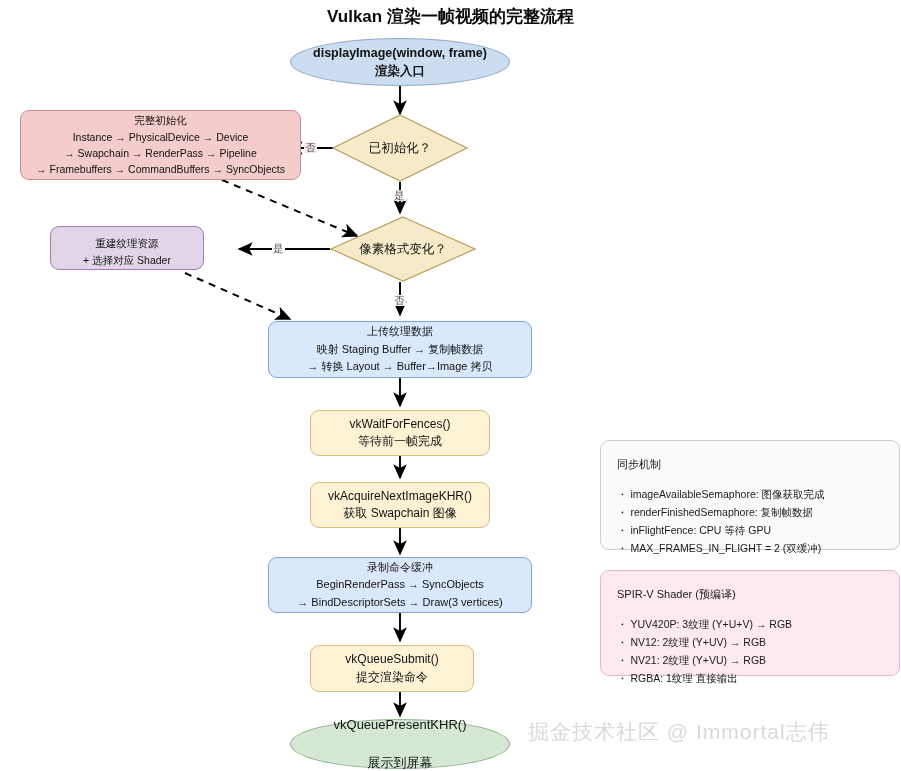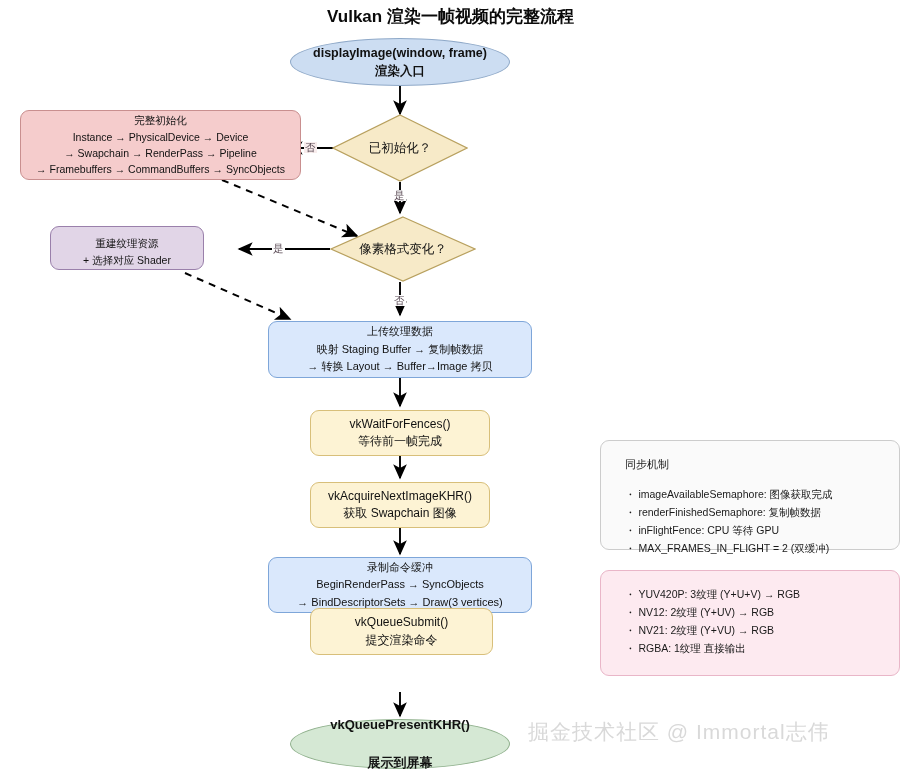--- a/index.html
+++ b/index.html
@@ -47,21 +47,21 @@
   .ellipse-start {
     background: #ccddf2;
     border: 1px solid #8fa9c8;
     font-size: 12.5px;
     font-weight: bold;
   }
   .ellipse-end {
     background: #d5e8d4;
     border: 1px solid #8fb08c;
     font-size: 13px;
-    font-weight: bold;
+    font-weight: normal;
     gap: 19px;
   }
 
   
   .rect {
     border-radius: 9px;
     font-size: 12px;
   }
   .rect-blue {
     background: #dae8fc;
@@ -106,21 +106,21 @@
     padding: 0 1px;
     line-height: 1;
     white-space: nowrap;
   }
 
   
   .note {
     position: absolute;
     box-sizing: border-box;
     border-radius: 9px;
-    padding: 14px 24px;
+    padding: 14px 16px;
     font-size: 10.5px;
     line-height: 1.72;
     color: #1a1a1a;
     text-align: left;
   }
   .note-grey {
     background: #fafafa;
     border: 1px solid #cccccc;
   }
   .note-pink {
@@ -258,21 +258,21 @@
     <span class="ln">vkAcquireNextImageKHR()</span>
     <span class="ln">获取 Swapchain 图像</span>
   </div>
 
   <div class="node rect rect-blue" style="left:268px; top:557px; width:264px; height:56px; font-size:11px; line-height:1.6;">
     <span class="ln">录制命令缓冲</span>
     <span class="ln">BeginRenderPass → SyncObjects</span>
     <span class="ln">→ BindDescriptorSets → Draw(3 vertices)</span>
   </div>
 
-  <div class="node rect rect-yellow" style="left:310px; top:608px; width:183px; height:47px;">
+  <div class="node rect rect-yellow" style="left:310px; top:645px; width:164px; height:47px;">
     <span class="ln">vkQueueSubmit()</span>
     <span class="ln">提交渲染命令</span>
   </div>
 
   <div class="node ellipse ellipse-end" style="left:290px; top:719px; width:220px; height:50px;">
     <span class="ln">vkQueuePresentKHR()</span>
     <span class="ln">展示到屏幕</span>
   </div>
 
   <div class="edge-label" style="left:304px; top:142px; background:#f8ecec;">否</div>
@@ -282,20 +282,21 @@
 
   <div class="note note-grey" style="left:600px; top:440px; width:300px; height:110px;">
     <span class="note-title">同步机制</span>
     <span class="note-item">・ imageAvailableSemaphore: 图像获取完成</span>
     <span class="note-item">・ renderFinishedSemaphore: 复制帧数据</span>
     <span class="note-item">・ inFlightFence: CPU 等待 GPU</span>
     <span class="note-item">・ MAX_FRAMES_IN_FLIGHT = 2 (双缓冲)</span>
   </div>
 
   <div class="note note-pink" style="left:600px; top:570px; width:300px; height:106px;">
+    <span class="note-title">SPIR-V Shader (预编译)</span>
     <span class="note-item">・ YUV420P: 3纹理 (Y+U+V) → RGB</span>
     <span class="note-item">・ NV12: 2纹理 (Y+UV) → RGB</span>
     <span class="note-item">・ NV21: 2纹理 (Y+VU) → RGB</span>
     <span class="note-item">・ RGBA: 1纹理 直接输出</span>
   </div>
 
   <div id="watermark">掘金技术社区 @ Immortal志伟</div>
 
 </div>
 

